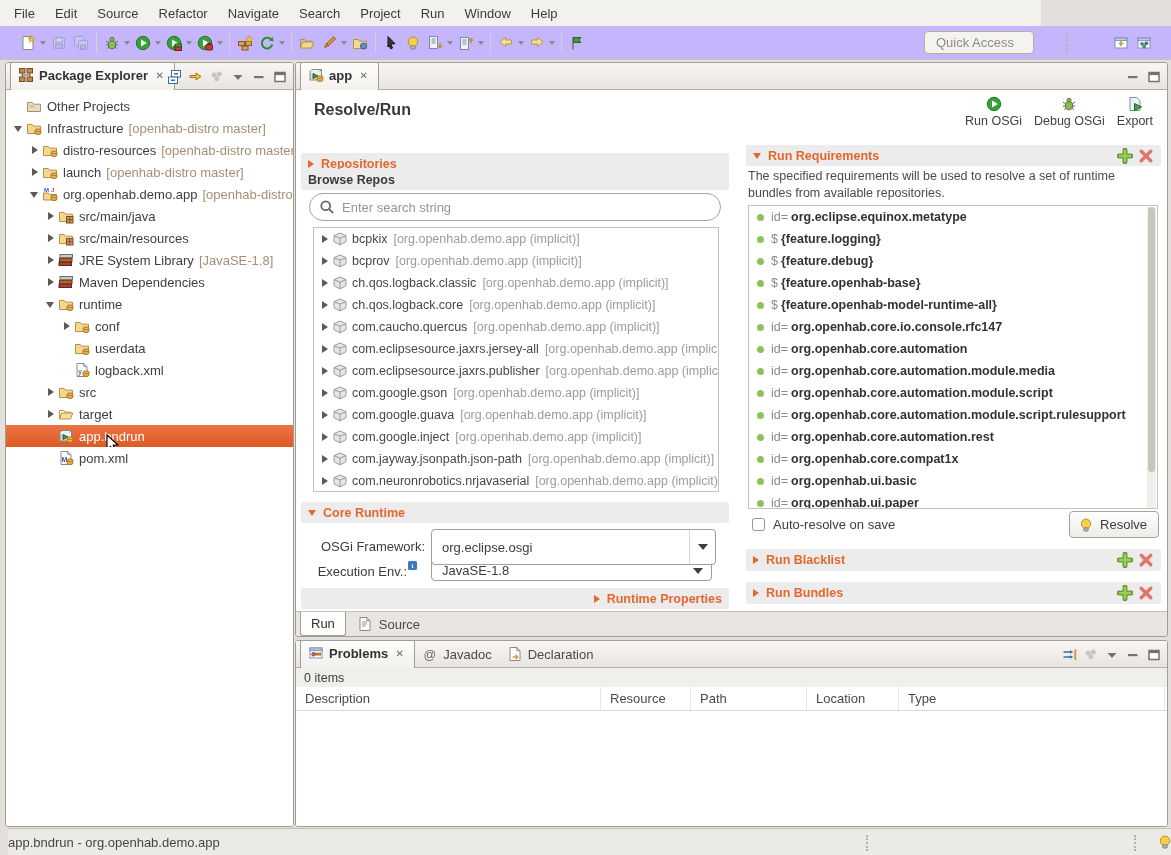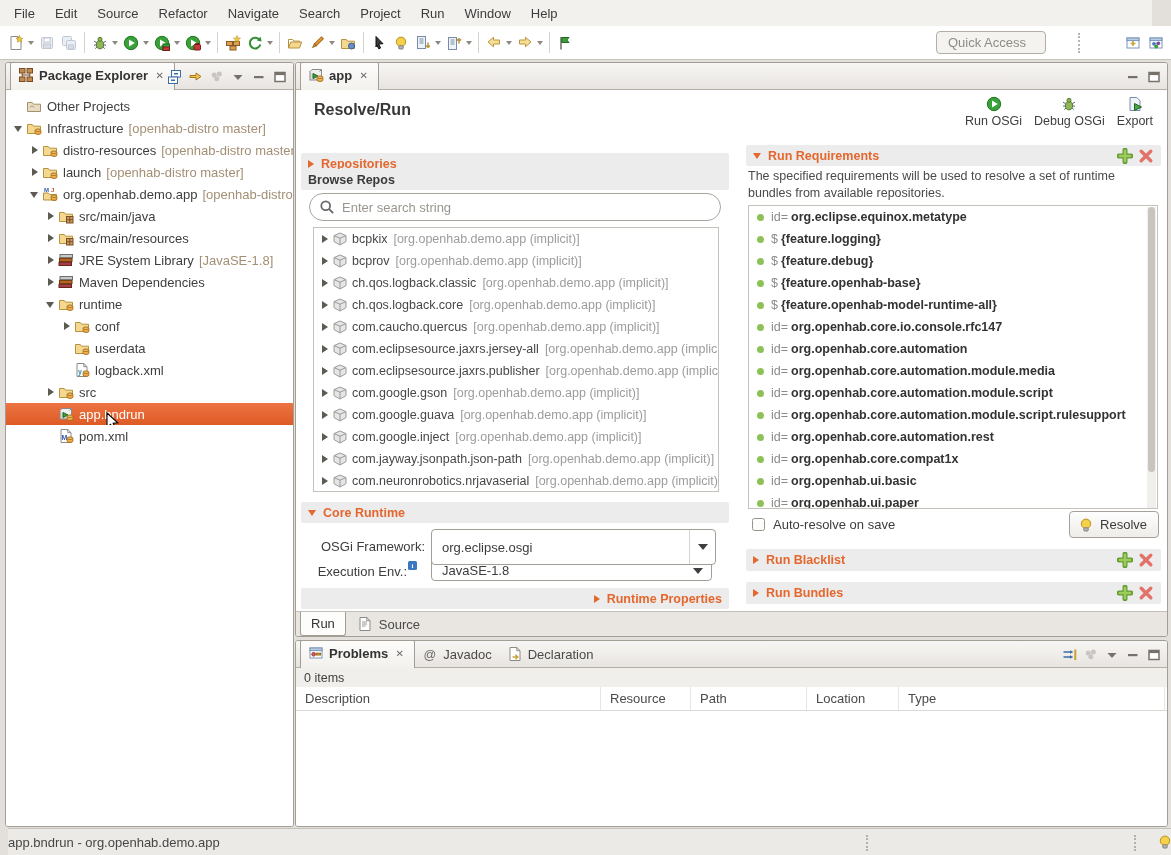--- a/index.html
+++ b/index.html
@@ -1,23 +1,23 @@
 <!DOCTYPE html>
 <html><head>
 <meta charset="utf-8">
 <style>
 * {box-sizing:border-box; margin:0; padding:0;}
 html,body {width:1171px; height:855px;}
 body {position:relative; background:#e3dfda; font-family:"Liberation Sans","DejaVu Sans",sans-serif; font-size:13px; color:#3c3c3c; overflow:hidden;}
 svg {display:block;}
 
 
-.menubar {position:absolute; left:0; top:0; width:1152px; height:26px; background:#f2f1ee; display:flex; align-items:center; padding-left:4px;}
+.menubar {position:absolute; left:0; top:0; width:1041px; height:26px; background:#f2f1ee; display:flex; align-items:center; padding-left:4px;}
 .menu-item {padding:4px 10px; color:#3c3c3c; cursor:default;}
-.toolbar {position:absolute; left:0; top:26px; width:1171px; height:34px; background:#ffffff; border-bottom:1px solid #c7c3bd; display:flex; align-items:center; padding:0 5px;gap:27px;}
+.toolbar {position:absolute; left:0; top:26px; width:1171px; height:34px; background:#c4b5fd; border-bottom:1px solid #c7c3bd; display:flex; align-items:center; padding:0 17px;gap:27px;}
 .tb-group {display:flex; align-items:center;}
 .tb-btn {height:26px; display:flex; align-items:center; padding:0 2px; border-radius:3px;}
 .tb-ic {width:18px; height:18px; display:flex; align-items:center; justify-content:center;}
 .tb-btn.disabled {opacity:.45;}
 .tb-dd {width:0; height:0; border-left:3.5px solid transparent; border-right:3.5px solid transparent; border-top:4.5px solid #8d8982; margin-left:3px;}
 .tb-sep {width:1px; height:21px; background:#d6d2cc; margin:0 4px;}
 .quick-access {margin-left:auto; width:110px; height:23px; border:1px solid #b3afa8; border-radius:4px; background:#f4f3f0; color:#8f8b85; display:flex; align-items:center; padding-left:11px;}
 .tb-right {display:flex; align-items:center; margin-left:10px; gap:3px;}
 .tb-vdots {width:3px; height:20px; border-left:2px dotted #b9b5ae; margin:0 5px;}
 
@@ -556,20 +556,30 @@
           <svg viewBox="0 0 16 16" width="16" height="16">
             <path d="M1.5 13.5v-9h4.8l1.3 1.7h6.9v7.3z" fill="#f5d890" stroke="#b8933d"></path>
             <g stroke="#a6701c">
               <rect x="9" y="10" width="6" height="4.3" rx="2" fill="#f5b04a"></rect>
               <ellipse cx="12" cy="10.2" rx="3" ry="1.2" fill="#fbc96e"></ellipse>
             </g>
           </svg>
         </span>
         <span class="tlabel">src</span>
       </div>
+      <div class="tree-row" style="padding-left: 38px;">
+        <span class="expander collapsed"></span>
+        <span class="ticon">
+          <svg viewBox="0 0 16 16" width="16" height="16">
+            <path d="M1.5 13l2.2-6h11l-2.2 6z" fill="#f7dfa0" stroke="#b8933d"></path>
+            <path d="M1.5 13V4.5h4.2l1.2 1.6h5.6V7" fill="none" stroke="#b8933d"></path>
+          </svg>
+        </span>
+        <span class="tlabel">target</span>
+      </div>
       <div class="tree-row selected" style="padding-left: 38px;">
         <span class="expander none"></span>
         <span class="ticon">
           <svg viewBox="0 0 16 16" width="16" height="16">
             <rect x="2" y="4.5" width="9.5" height="8.5" fill="#dcdcdc" stroke="#8a8a8a"></rect>
             <path d="M2 4.5l2-2h9.5v8.5l-2 2M11.5 4.5l2-2" fill="#efefef" stroke="#8a8a8a"></path>
             <polygon points="5,6.5 10,9 5,11.5" fill="#3f9c3f" stroke="#1d6b1d"></polygon>
             <g stroke="#a6701c">
               <rect x="9" y="10" width="6" height="4.3" rx="2" fill="#f5b04a"></rect>
               <ellipse cx="12" cy="10.2" rx="3" ry="1.2" fill="#fbc96e"></ellipse>

